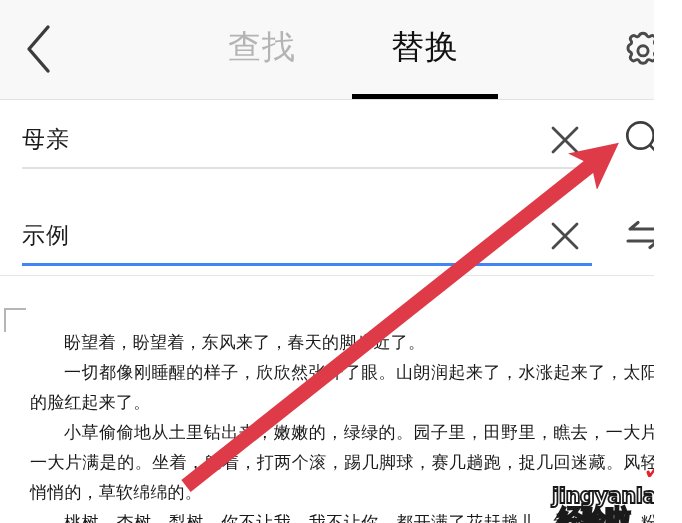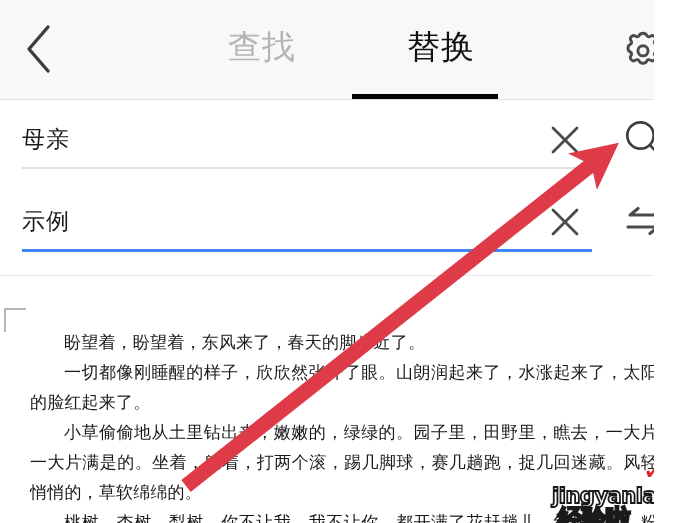--- a/index.html
+++ b/index.html
@@ -75,21 +75,21 @@
   }
   .tab-find {
     left: 42px;
     width: 120px;
     color: #b4b4b4;
     font-weight: 400;
     padding-bottom: 6px;
     box-sizing: border-box;
   }
   .tab-replace {
-    left: 208px;
+    left: 192px;
     width: 146px;
     color: #111111;
     font-weight: 400;
     padding-bottom: 6px;
     box-sizing: border-box;
   }
   .tab-underline {
     position: absolute;
     left: 352px;
     top: 94px;
@@ -108,21 +108,21 @@
     border-bottom: 1px solid #e6e6e6;
     box-sizing: border-box;
   }
   .field-row {
     position: absolute;
     left: 0;
     width: 682px;
     height: 78px;
   }
   .field-row.row-find    { top: 8px; }
-  .field-row.row-replace { top: 90px; }
+  .field-row.row-replace { top: 104px; }
 
   .field-input {
     position: absolute;
     left: 22px;
     top: 6px;
     width: 512px;
     height: 48px;
     border: none;
     outline: none;
     background: transparent;

